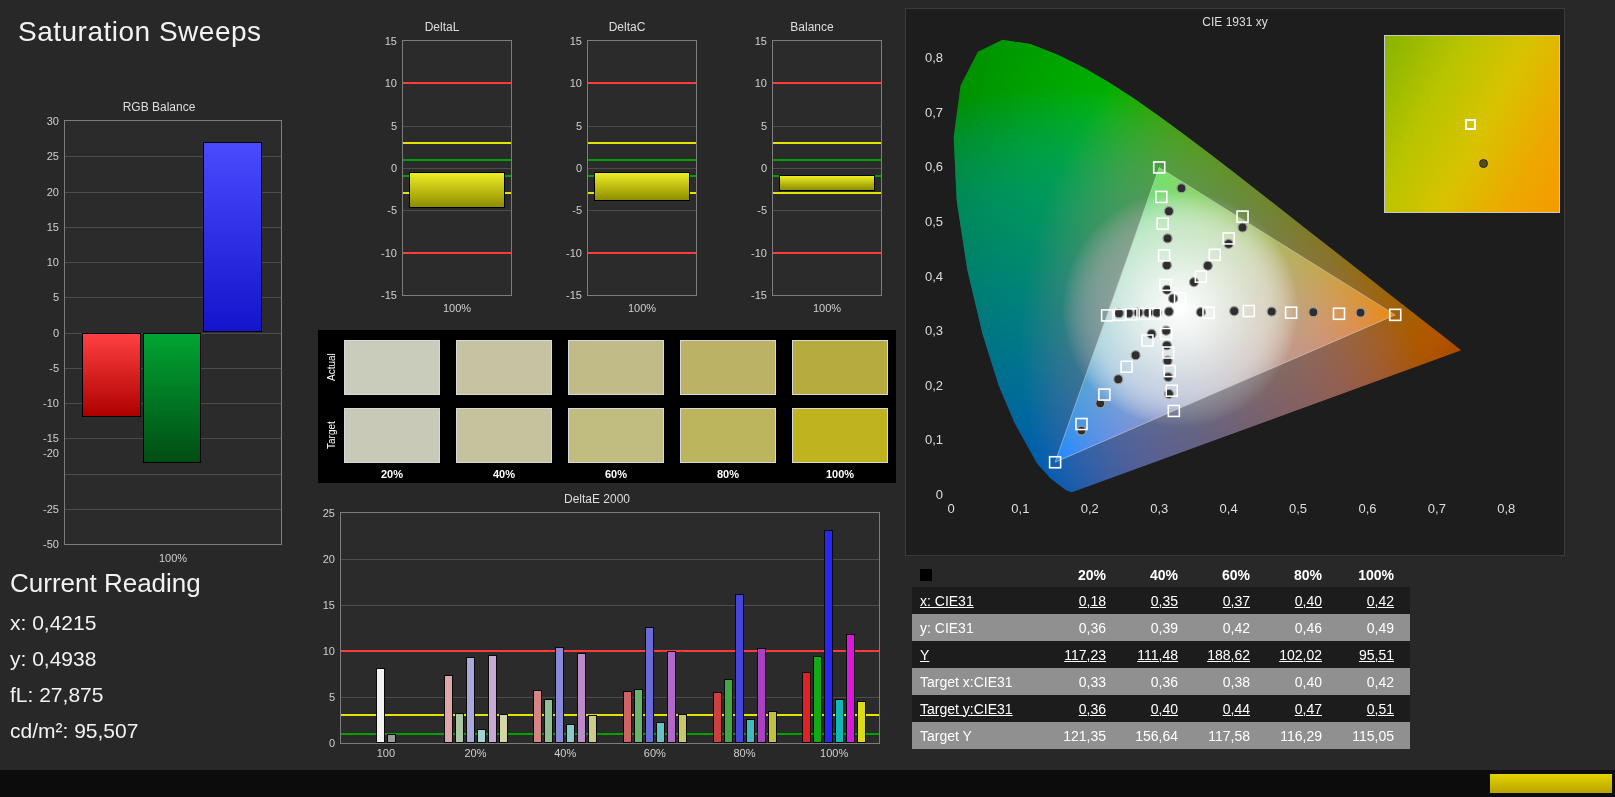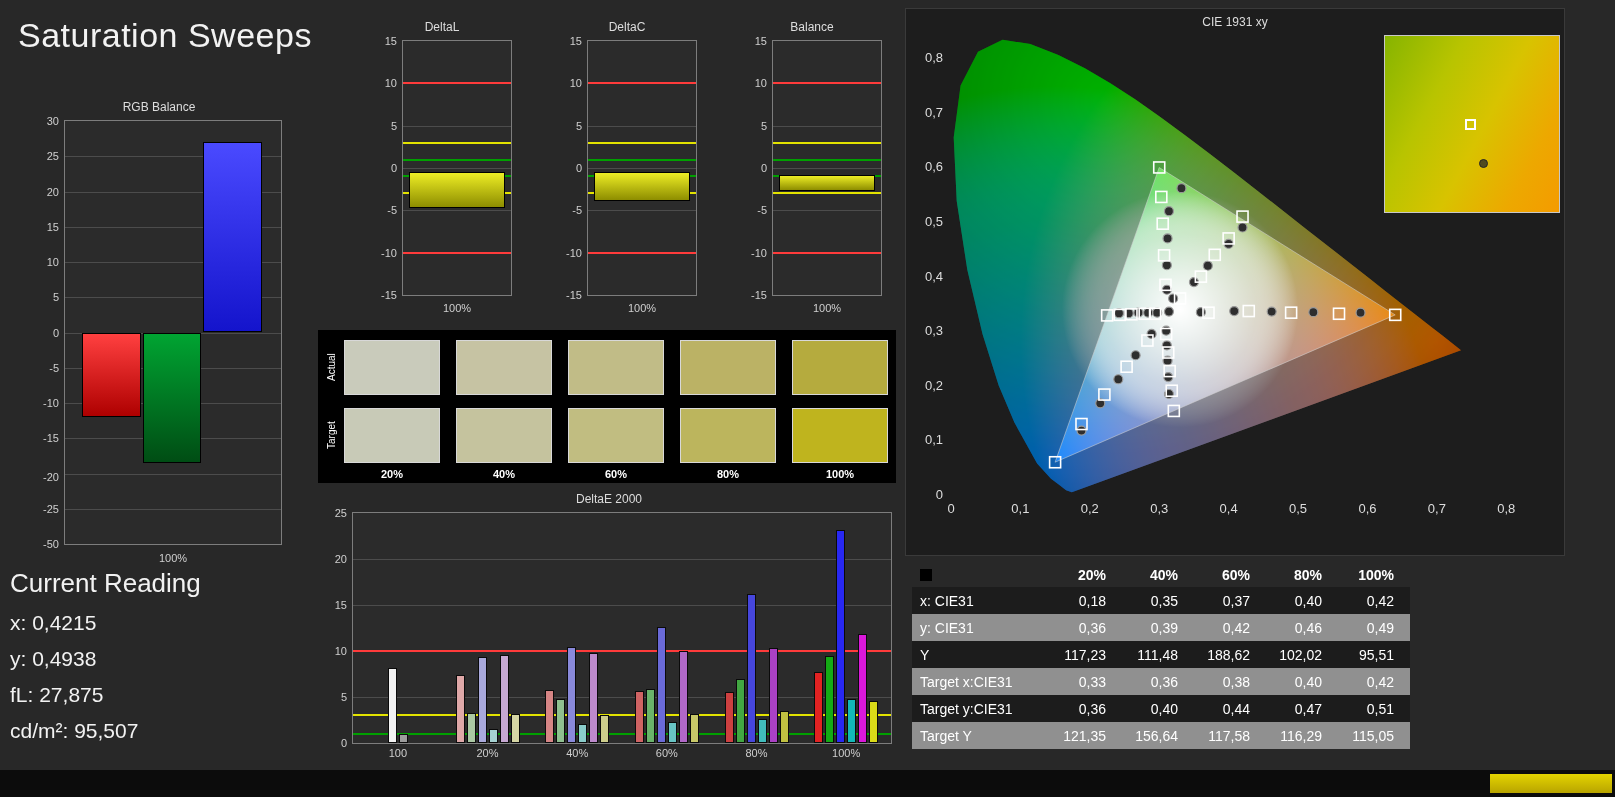--- a/index.html
+++ b/index.html
@@ -1,21 +1,21 @@
 <!DOCTYPE html>
 <html><head>
 <meta charset="utf-8">
 <style>
   * { margin:0; padding:0; box-sizing:border-box; }
   html,body { background:#1a1a1a; }
   .screen {
     position:relative; width:1615px; height:797px; overflow:hidden;
     background:#282828; font-family:"Liberation Sans", sans-serif; color:#eee;
   }
-  .page-title { position:absolute; left:18px; top:16px; font-size:34px; font-weight:400; color:#f2f2f2; letter-spacing:.5px;text-align:right; }
+  .page-title { position:absolute; left:18px; top:16px; font-size:28px; font-weight:400; color:#f2f2f2; letter-spacing:.5px;text-align:right; }
 
   
   .panel { position:absolute; }
   .chart-title { position:absolute; left:0; right:0; top:0; text-align:center; font-size:12px; color:#ddd; }
   .plot { position:absolute; border:1px solid #7d7d7d; background:#2b2b2b; }
   .gridline { position:absolute; left:0; right:0; height:1px; background:#4c4c4c; }
   .limitline { position:absolute; left:0; right:0; height:2px; }
   .vbar { position:absolute; border:1px solid #000; }
   .ytick { position:absolute; font-size:11px; color:#cfcfcf; text-align:right; }
   .xlabel { position:absolute; font-size:11px; color:#cfcfcf; text-align:center; }
@@ -39,37 +39,37 @@
   
   #swatch-panel { left:318px; top:330px; width:578px; height:153px; background:#000; }
   .swatch-row { position:absolute; left:26px; display:flex; gap:16px; }
   .swatch { width:96px; height:55px; border:1px solid #d8d8d8; }
   .row-label { position:absolute; left:6px; width:14px; height:55px; writing-mode:vertical-rl; transform:rotate(180deg);
                font-size:10px; color:#fff; display:flex; align-items:center; justify-content:center; }
   #swatch-labels { position:absolute; left:26px; top:138px; display:flex; gap:16px; }
   .swatch-col-label { width:96px; text-align:center; font-size:11px; font-weight:bold; color:#fff; }
 
   
-  #de-panel { left:320px; top:492px; width:578px; height:286px; }
+  #de-panel { left:308px; top:492px; width:578px; height:286px; }
   #de-plot { left:32px; top:20px; width:540px; height:232px; }
   .de-bar { position:absolute; border:1px solid #0a0a0a; }
 
   
   #cie-panel { left:905px; top:8px; width:660px; height:548px; background:#1d1d1d; border:1px solid #3a3a3a; }
   #cie-svg { position:absolute; left:1px; top:14px; }
   #cie-inset { position:absolute; left:478px; top:26px; width:176px; height:178px; border:1px solid #c8c8c8;
     background:linear-gradient(118deg,#86b400 0%,#b8c400 30%,#d8c300 55%,#eda800 80%,#f49b00 100%); }
   .inset-square { position:absolute; width:11px; height:11px; border:2px solid #fff; }
   .inset-dot { position:absolute; width:9px; height:9px; border-radius:50%; background:#4f4a20; border:1px solid #262626; }
 
   
   #table-panel { left:912px; top:562px; width:498px; }
   .t-row { display:grid; grid-template-columns:134px repeat(5,72px); height:27px; align-items:center; font-size:14px; color:#fff; }
   .t-head { height:25px; font-weight:bold; background:transparent; }
-  .t-dark { background:#1c1c1c; }
+  .t-dark { background:#1c1c1c;text-decoration:underline; }
   .t-gray { background:#909090; }
   .t-label { padding-left:8px; text-align:left; }
   .t-val { text-align:right; padding-right:12px; }
   .corner-box { width:12px; height:12px; background:#000; }
 
   
   #footer { position:absolute; left:0; top:770px; width:1615px; height:27px; background:#0c0c0c; }
   #footer-accent { position:absolute; right:3px; top:4px; width:122px; height:19px; }
 </style>
 </head>
@@ -79,21 +79,21 @@
 
   <div class="page-title">Saturation Sweeps</div>
 
   <section class="panel" id="rgb-panel">
     <div class="chart-title">RGB Balance</div>
     <div class="plot" id="rgb-plot">
         <div class="ytick" style="left: -34px; width: 28px; top: 417px;">-50</div>
         <div class="gridline" style="top: 387.75px;"></div>
         <div class="ytick" style="left: -34px; width: 28px; top: 381.75px;">-25</div>
         <div class="gridline" style="top: 352.5px;"></div>
-        <div class="ytick" style="left: -34px; width: 28px; top: 350px;">-20</div>
+        <div class="ytick" style="left: -34px; width: 28px; top: 326px;">-20</div>
         <div class="gridline" style="top: 317.25px;"></div>
         <div class="ytick" style="left: -34px; width: 28px; top: 311.25px;">-15</div>
         <div class="gridline" style="top: 282px;"></div>
         <div class="ytick" style="left: -34px; width: 28px; top: 276px;">-10</div>
         <div class="gridline" style="top: 246.75px;"></div>
         <div class="ytick" style="left: -34px; width: 28px; top: 240.75px;">-5</div>
         <div class="gridline" style="top: 211.5px;"></div>
         <div class="ytick" style="left: -34px; width: 28px; top: 205.5px;">0</div>
         <div class="gridline" style="top: 176.25px;"></div>
         <div class="ytick" style="left: -34px; width: 28px; top: 170.25px;">5</div>

